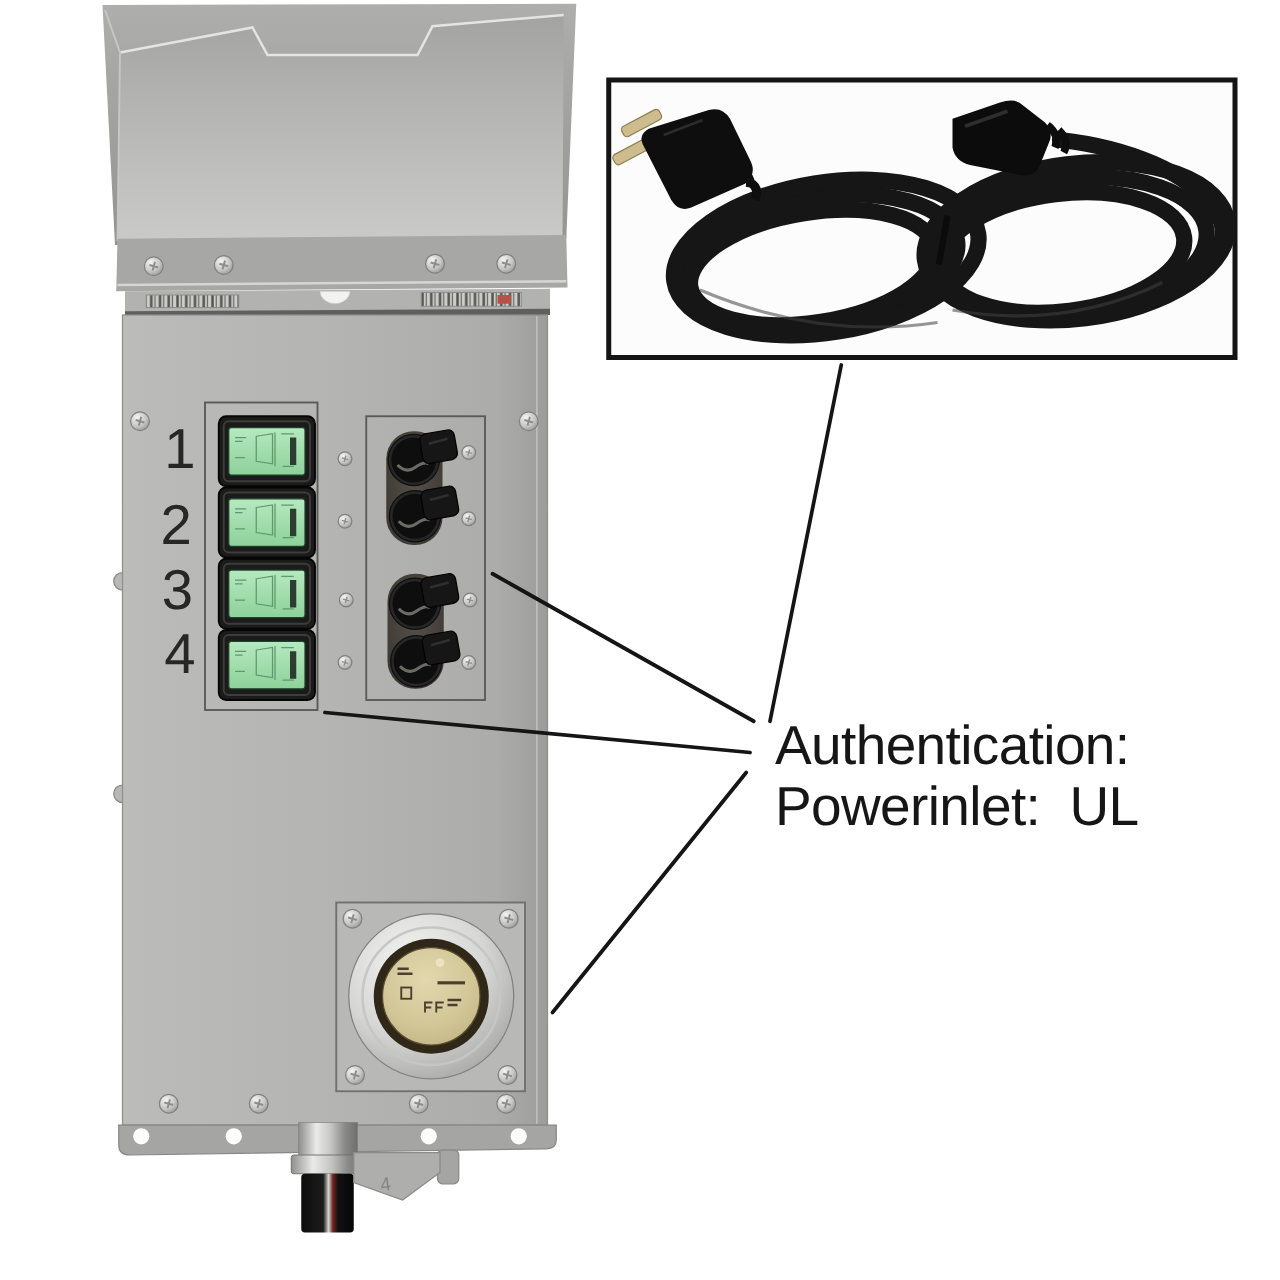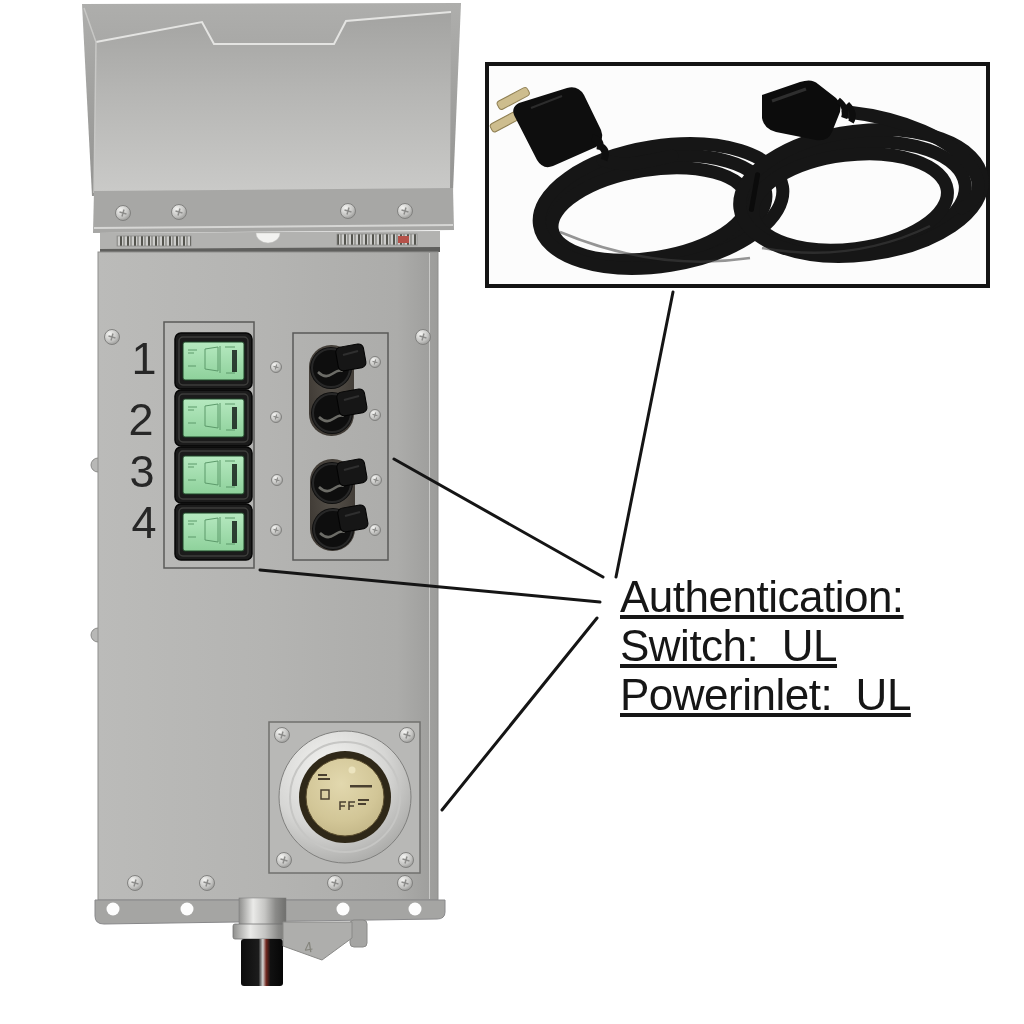--- a/index.html
+++ b/index.html
@@ -1,21 +1,21 @@
 <!DOCTYPE html>
 <html><head>
 <meta charset="utf-8">
 <style>
   html,body{margin:0;padding:0;background:#ffffff;}
   #scene{position:relative;width:1024px;height:1024px;background:#ffffff;overflow:hidden;
          font-family:"Liberation Sans", sans-serif;}
   #device-svg{position:absolute;left:0;top:0;}
   .switch-number{position:absolute;width:40px;text-align:center;font-size:45px;line-height:45px;
                  color:#272727;font-family:"Liberation Sans",sans-serif;}
-  #annotation{position:absolute;left:620px;top:572px;color:#161616;text-decoration:underline;}
+  #annotation{position:absolute;left:620px;top:572px;color:#161616;}
   #annotation div{font-size:44px;line-height:49px;white-space:pre;letter-spacing:-0.5px;}
 </style>
 </head>
 <body>
 
 <div id="scene">
 
 <svg id="device-svg" width="1024" height="1024" viewBox="0 0 1024 1024">
   <defs>
     <linearGradient id="gLidTop" x1="0" y1="0" x2="0" y2="1">
@@ -242,17 +242,16 @@
   </g>
 </svg>
 
 <div class="switch-number" style="left:124px;top:336px;">1</div>
 <div class="switch-number" style="left:121px;top:397px;">2</div>
 <div class="switch-number" style="left:122px;top:449px;">3</div>
 <div class="switch-number" style="left:124px;top:500px;">4</div>
 
 <div id="annotation">
   <div>Authentication:</div>
-  <div>Switch:  UL</div>
   <div>Powerinlet:  UL</div>
 </div>
 
 </div>
 
 </body></html>

